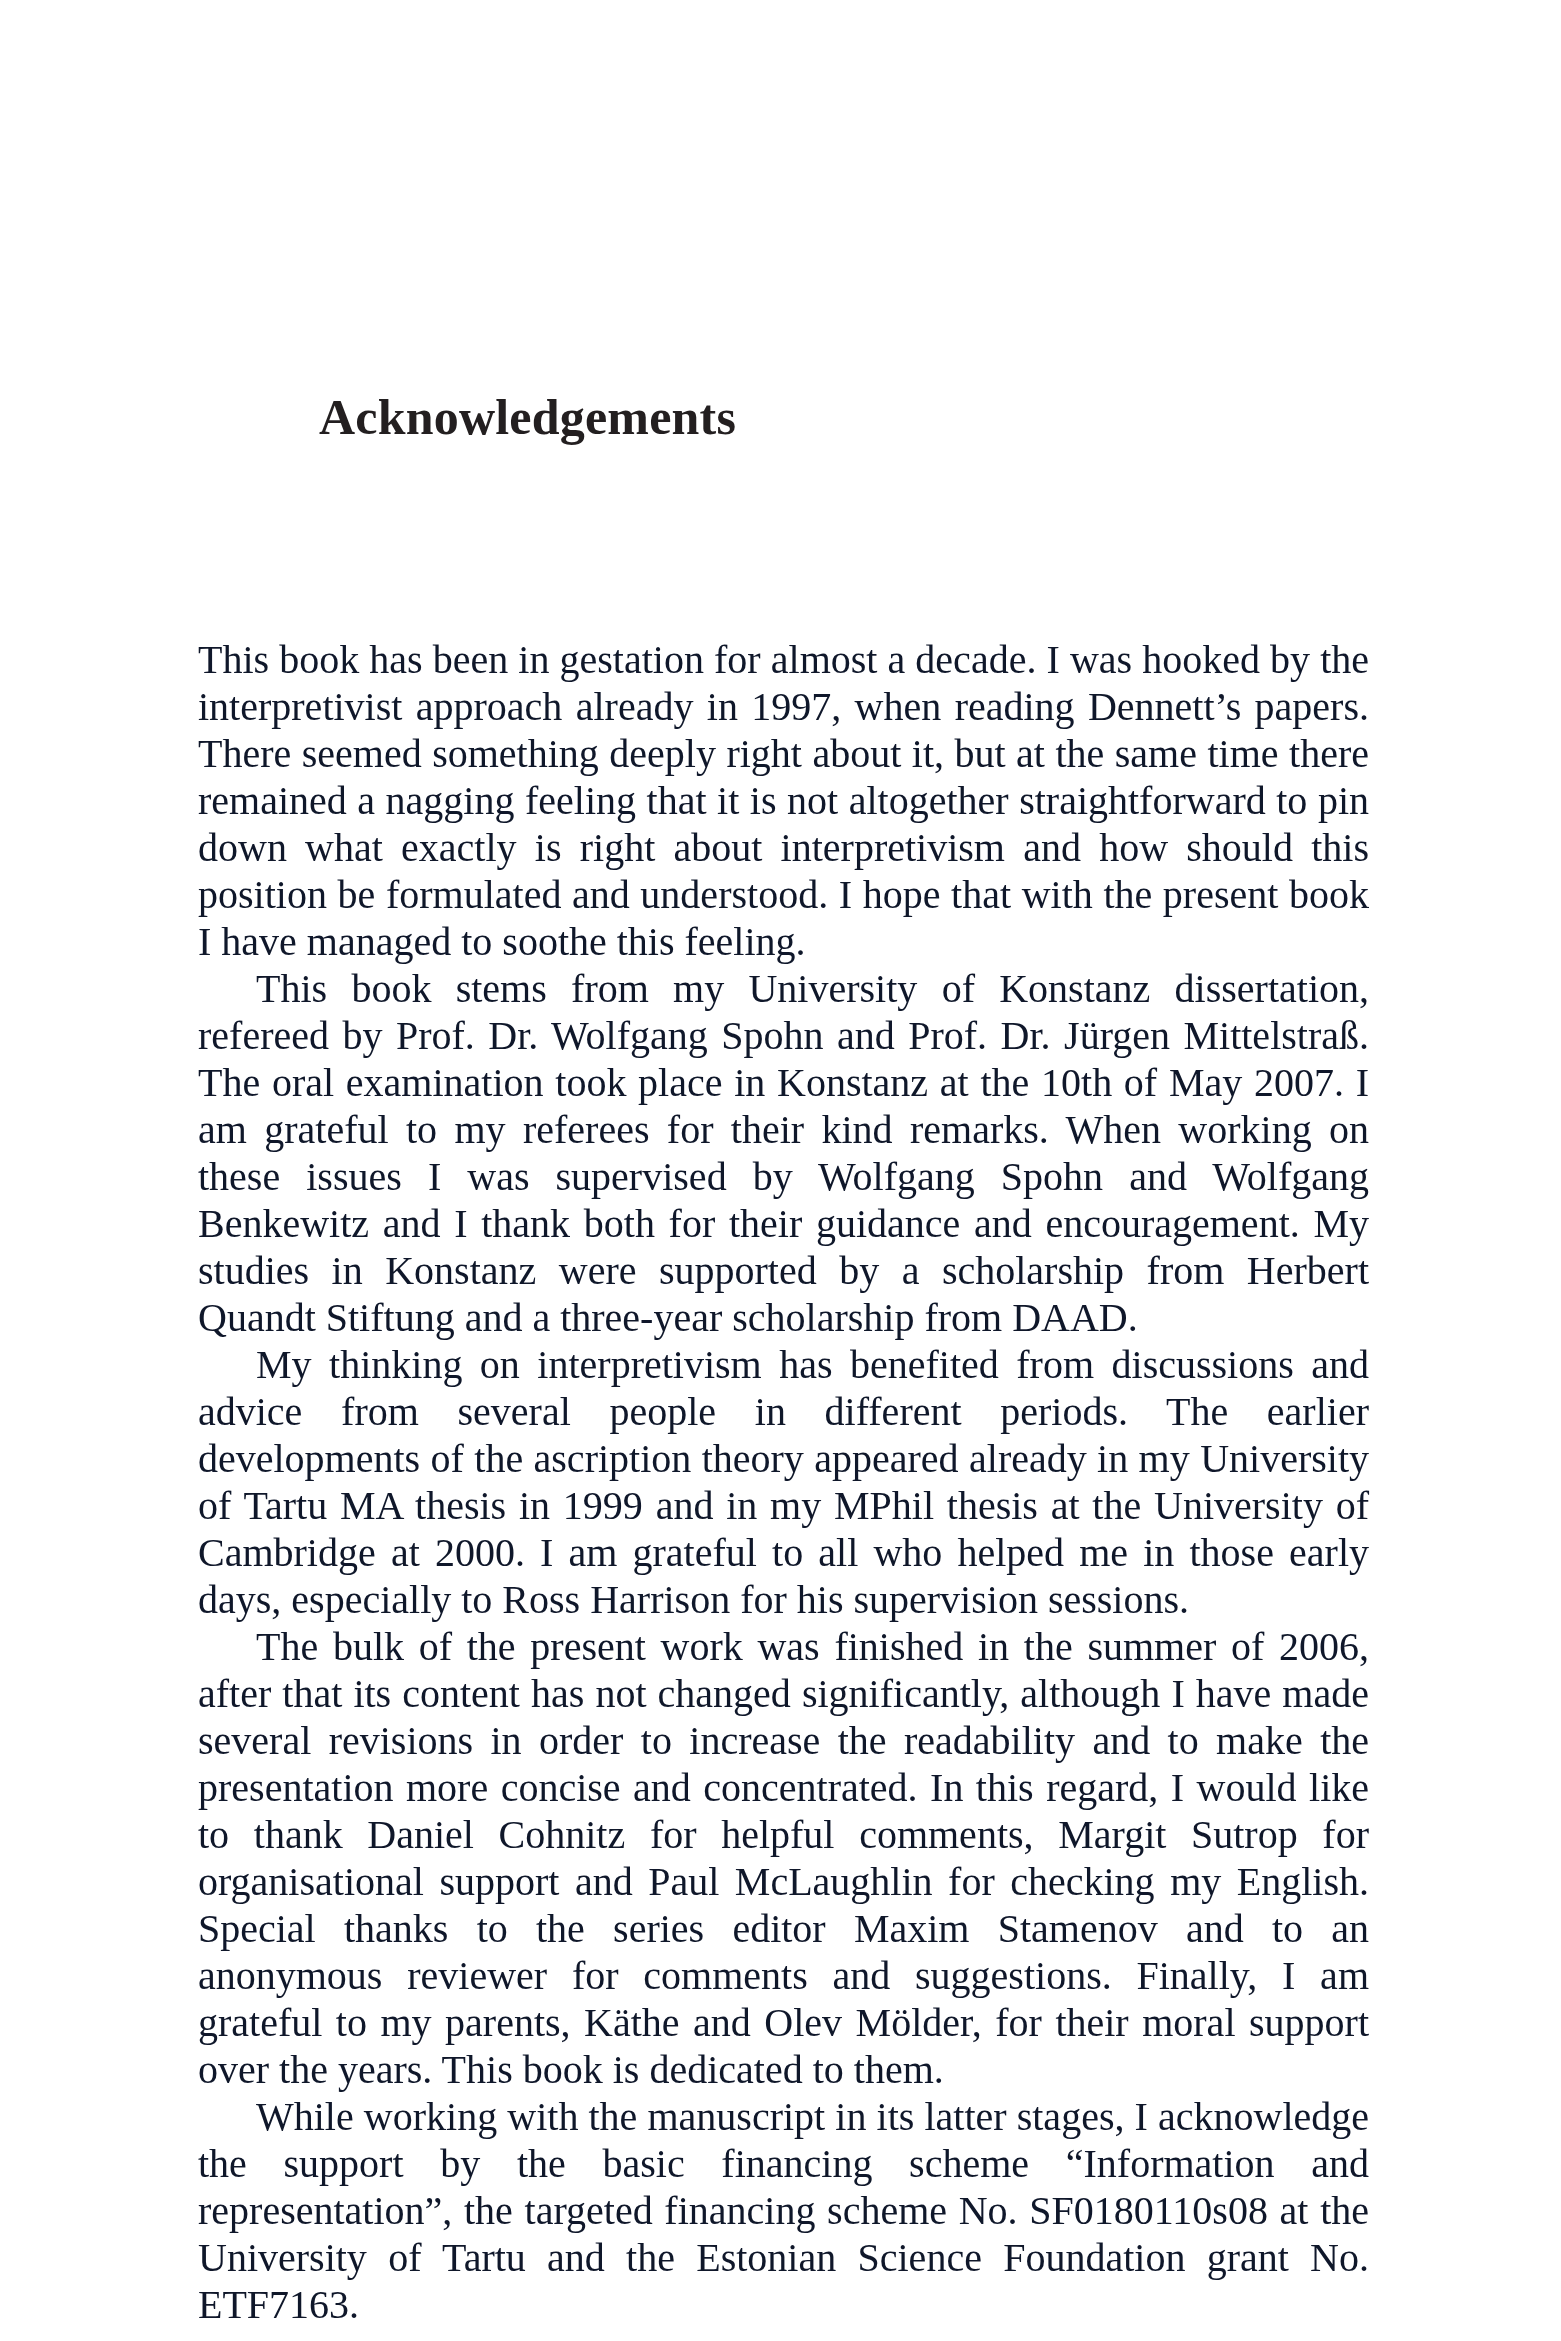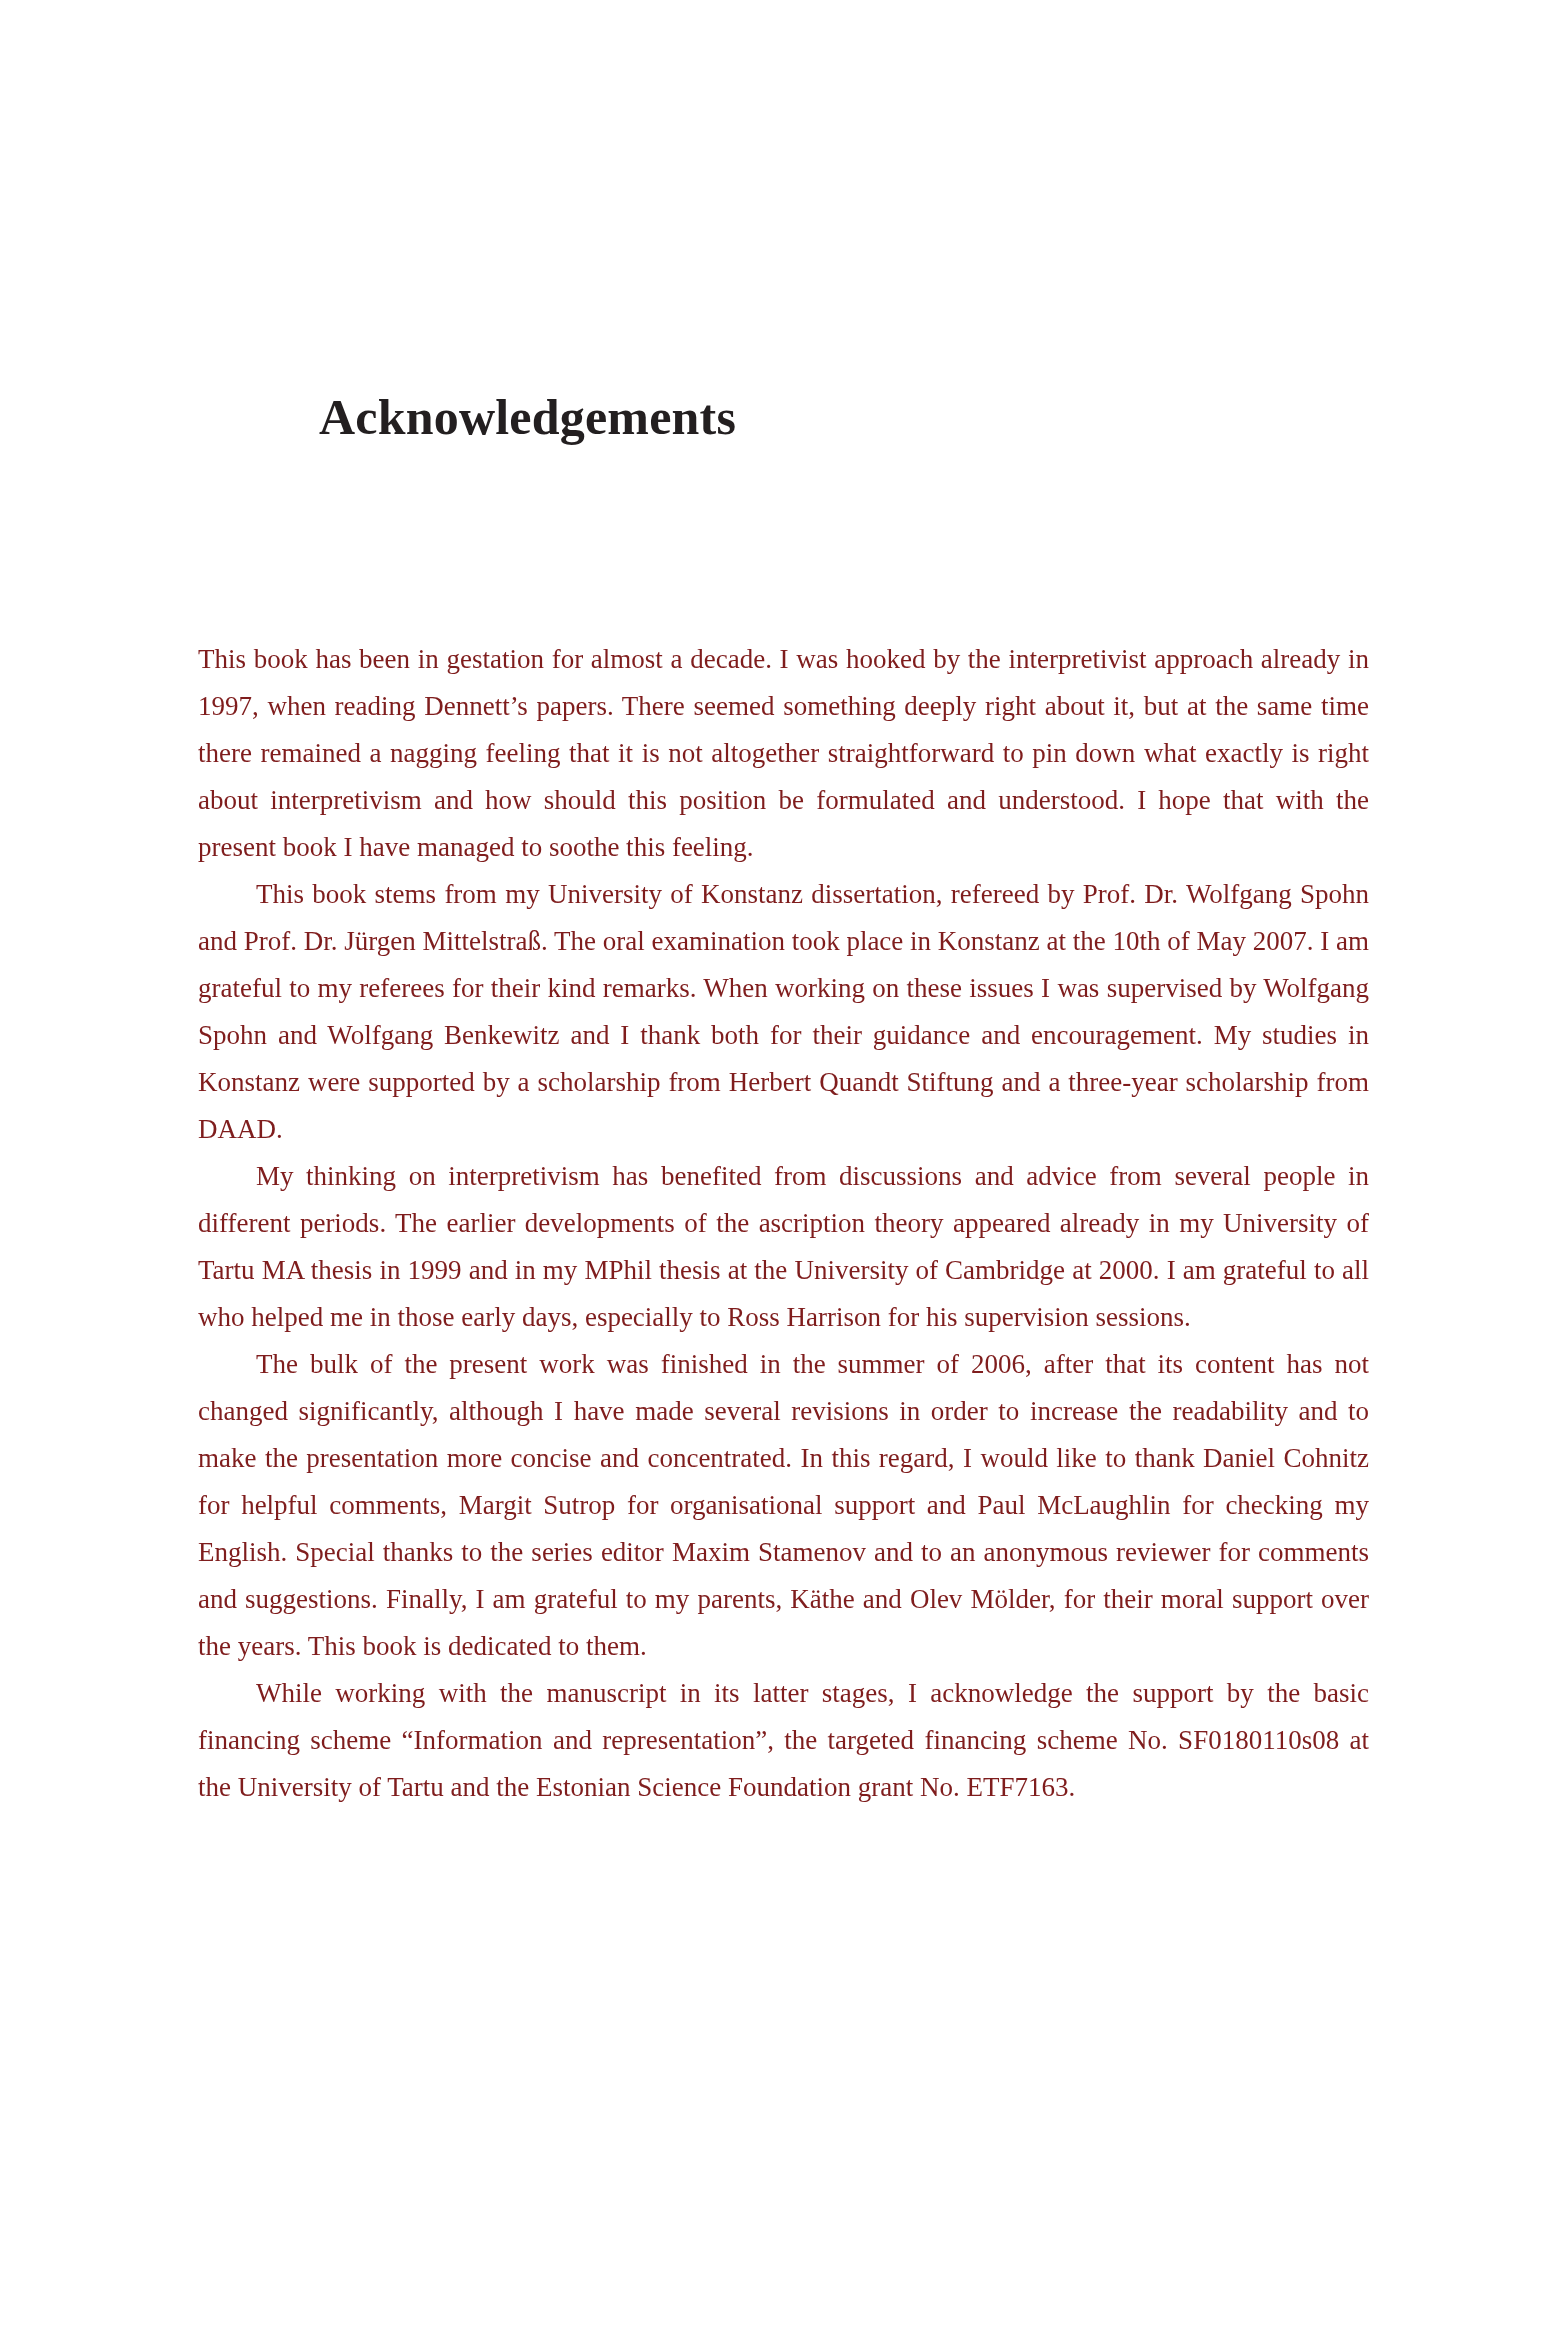--- a/index.html
+++ b/index.html
@@ -7,21 +7,21 @@
   .page { position: absolute; left: 0; top: 0; width: 1561px; height: 2342px; background: #fff; }
   .heading {
     position: absolute; left: 319px; top: 388px;
     font-family: "Liberation Serif", "DejaVu Serif", serif;
     font-weight: bold; font-size: 50px; color: #231f20; margin: 0;
     letter-spacing: 0.2px;
   }
   .body-text {
     position: absolute; left: 198px; top: 636px; width: 1171px;
     font-family: "Liberation Serif", "DejaVu Serif", serif;
-    font-size: 27px; line-height: 47px; color: #7f1d1d;
+    font-size: 40px; line-height: 47px; color: #0f172a;
     text-align: justify; hyphens: manual;
   }
   .body-text p { margin: 0; }
   .body-text p.indent { text-indent: 58px; }
 </style>
 </head>
 <body>
 
 <div class="page">
   <h1 class="heading">Acknowledgements</h1>

